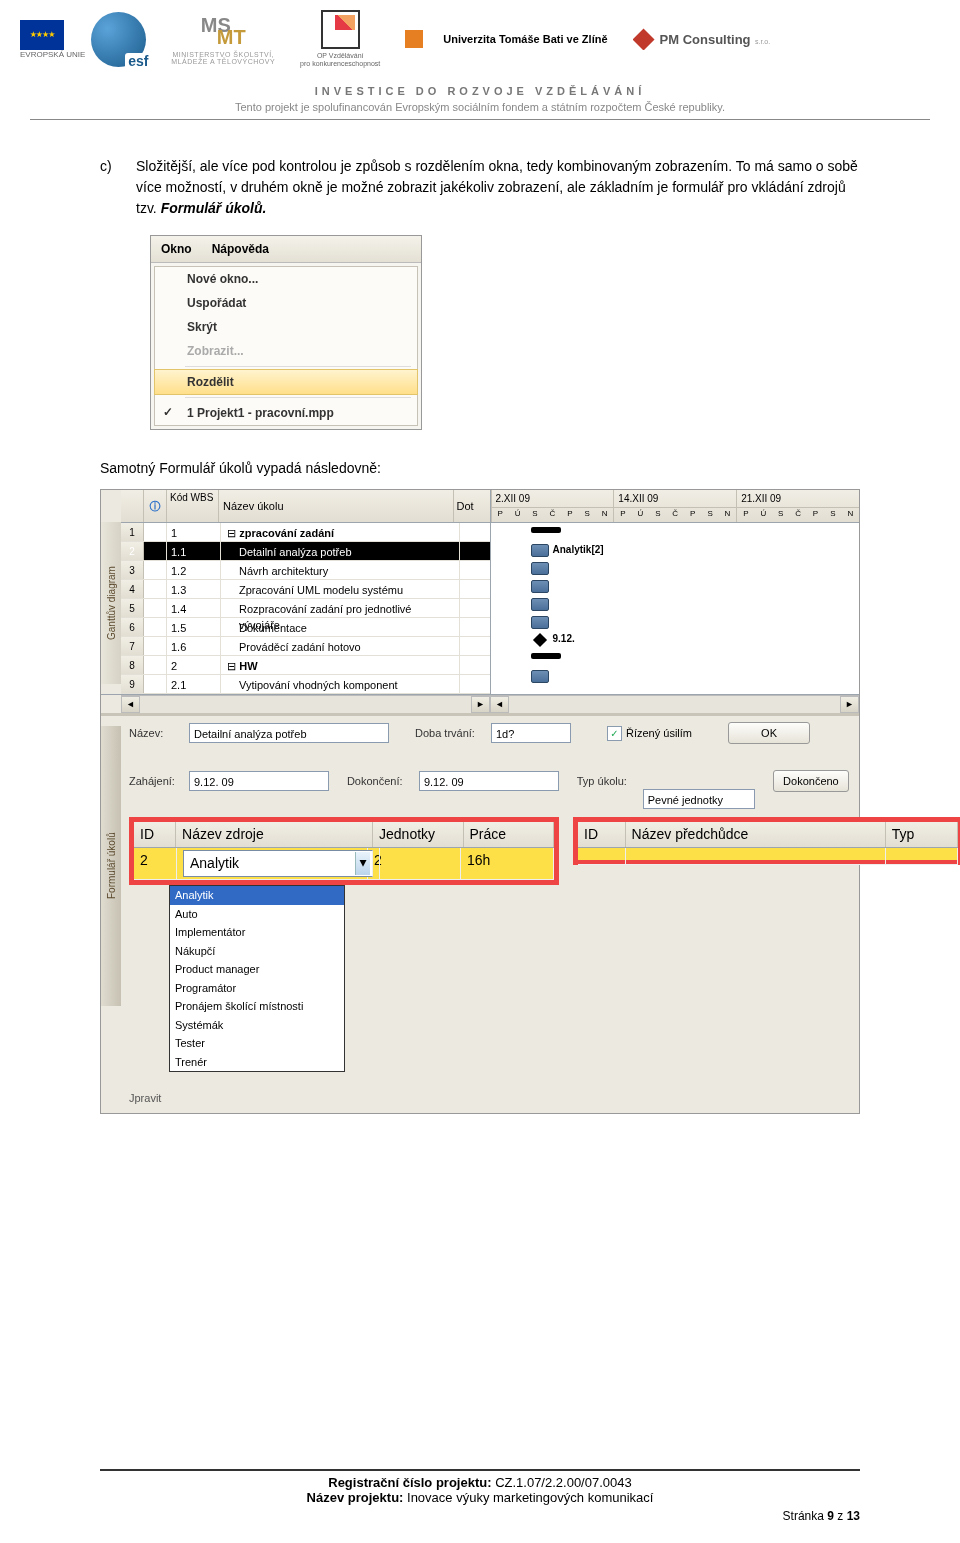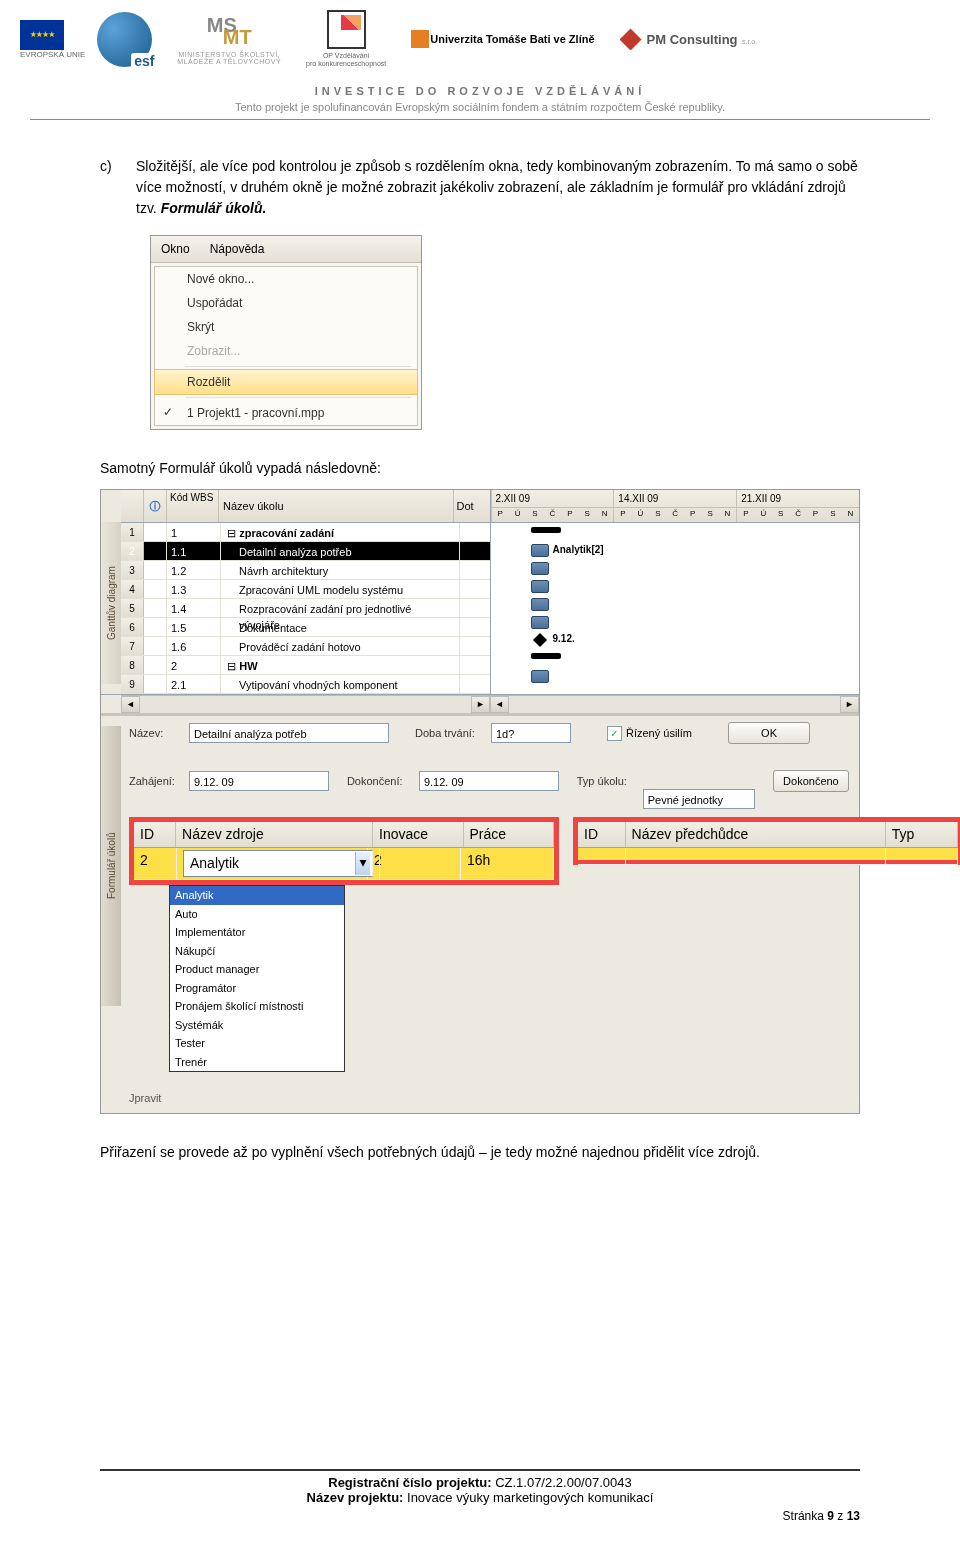--- a/index.html
+++ b/index.html
@@ -1,51 +1,51 @@
 <!DOCTYPE html>
 <html><head>
 <meta charset="utf-8">
 <style>
   html,body{margin:0;padding:0;background:#fff;font-family:Arial,Helvetica,sans-serif;color:#000;}
   .page{width:960px;margin:0 auto;position:relative;min-height:1543px;box-sizing:border-box;}
   .header{padding:10px 20px 0 20px;}
   .logo-row{display:flex;align-items:center;gap:25px;flex-wrap:nowrap;}
-  .logo-esf{display:flex;align-items:center;gap:12px;}
+  .logo-esf{display:flex;align-items:center;gap:6px;}
   .eu-flag{width:44px;height:30px;background:#003399;position:relative;display:flex;align-items:center;justify-content:center;font-size:8px;color:#ffcc00;}
   .eu-flag::after{content:"★★★★";letter-spacing:-1px;}
   .eu-label{font-size:8px;color:#666;text-align:center;}
   .esf-badge{width:55px;height:55px;border-radius:50%;background:radial-gradient(circle at 30% 30%,#5aa3d9,#1a5a8a);position:relative;}
   .esf-badge::after{content:"esf";position:absolute;bottom:-2px;right:-5px;font-size:14px;font-weight:bold;color:#1a5a8a;background:#fff;border-radius:3px;padding:0 3px;}
   .logo-ms{text-align:center;}
   .ms-logo{width:45px;height:35px;position:relative;margin:0 auto 2px;}
   .ms-logo::before{content:"MS";font-size:20px;font-weight:bold;color:#888;position:absolute;left:0;top:0;}
   .ms-logo::after{content:"MT";font-size:20px;font-weight:bold;color:#c49a3a;position:absolute;right:0;bottom:0;}
   .ms-text{font-size:7px;color:#999;letter-spacing:0.5px;}
   .logo-op{text-align:center;}
   .op-sq{width:35px;height:35px;border:2px solid #333;position:relative;margin:0 auto 3px;}
   .op-sq::after{content:"";position:absolute;top:3px;right:3px;width:20px;height:15px;background:linear-gradient(45deg,#e63946 50%,#f4a261 50%);}
   .op-text{font-size:7px;color:#666;line-height:1.2;}
-  .logo-utb{display:flex;align-items:center;gap:1px;}
+  .logo-utb{display:flex;align-items:center;gap:20px;}
   .utb-sq{width:18px;height:18px;background:#e67e22;}
   .utb-text{font-size:11px;font-weight:bold;}
   .logo-pm{display:flex;align-items:center;gap:5px;}
   .pm-mark{width:22px;height:22px;position:relative;}
   .pm-mark::before{content:"";position:absolute;inset:0;background:#c0392b;clip-path:polygon(50% 0,100% 50%,50% 100%,0 50%);}
   .pm-text{font-size:13px;font-weight:bold;color:#555;}
   .pm-sub{font-size:7px;color:#999;}
   .inv-line{text-align:center;font-size:11px;letter-spacing:4px;color:#777;font-weight:bold;margin:16px 0 4px;}
   .sub-line{text-align:center;font-size:11px;color:#888;margin-bottom:6px;}
   .hr1{border:none;border-top:1px solid #888;margin:0 10px 6px;}
   .content{padding:30px 100px 0 100px;font-size:14px;line-height:1.5;}
   .para{margin-bottom:10px;}
   .li-c{display:flex;gap:18px;margin-bottom:8px;}
   .li-c .m{min-width:18px;}
   .ital{font-style:italic;font-weight:bold;}
   .fig{margin:16px 0 28px 50px;}
-  .menu-shot{width:270px;background:#0ea5e9;border:1px solid #999;font-family:Tahoma,Arial,sans-serif;font-size:12px;}
+  .menu-shot{width:270px;background:#0ea5e9;border:1px solid #999;font-family:Tahoma,Arial,sans-serif;font-size:12px;font-weight:bold;}
   .menubar{display:flex;background:linear-gradient(#f4f2ea,#e4e0d4);border-bottom:1px solid #bbb;}
   .menubar span{padding:4px 10px;}
   .dropdown{background:#f7f5ef;padding:3px;}
   .dd-inner{background:#fcfbf7;border:1px solid #c6c2b6;}
   .dd-item{padding:3px 10px 3px 32px;position:relative;color:#333;}
   .dd-item.disabled{color:#aaa;}
   .dd-item.hl{background:linear-gradient(#fff4cf,#ffdf8a);border:1px solid #e2c56a;margin:-1px;}
   .dd-check{position:absolute;left:8px;top:2px;font-size:12px;color:#333;}
   .dd-sep{height:1px;background:#ddd;margin:3px 6px 3px 30px;}
   .gantt-shot{margin:10px 0 28px;font-family:Tahoma,Arial,sans-serif;font-size:11px;background:#ece9e0;border:1px solid #999;}
@@ -345,21 +345,21 @@
           <span class="lbl" style="min-width:60px;margin-left:12px;">Typ úkolu:</span>
           <div class="inp" style="width:110px;margin-top:37px;">Pevné jednotky</div>
           <div class="btn" style="width:80px;margin-left:12px;">Dokončeno</div>
         </div>
         <div class="tables">
           <div style="width:430px;">
             <div class="tbl">
               <div class="thd">
                 <div style="width:30px;">ID</div>
                 <div style="width:190px;">Název zdroje</div>
-                <div style="width:80px;">Inovace</div>
+                <div style="width:80px;">Jednotky</div>
                 <div style="width:80px;">Práce</div>
               </div>
               <div class="trow">
                 <div style="width:30px;">2</div>
                 <div style="width:190px;padding:0;">
                   <div class="combo" style="width:100%;">
                     <div class="sel">
                       <span>Analytik</span>
                       <span class="arr">▾</span>
                     </div>
@@ -395,21 +395,20 @@
                 <div style="width:250px;"></div>
                 <div style="width:60px;"></div>
             </div>
           </div>
         </div>
         <div style="height:12px;"></div>
       </div>
       <div class="bottom-edit">Jpravit</div>
     </div>
 
-    <div class="para" style="margin-top:24px;">Přiřazení se provede až po vyplnění všech potřebných údajů – je tedy možné najednou přidělit více zdrojů.</div>
   </div>
 
   <div class="footer">
     <hr class="f-hr">
     <div class="f-c">
       <b>Registrační číslo projektu: </b><span>CZ.1.07/2.2.00/07.0043</span>
     </div>
     <div class="f-c">
       <b>Název projektu: </b><span>Inovace výuky marketingových komunikací</span>
     </div>

